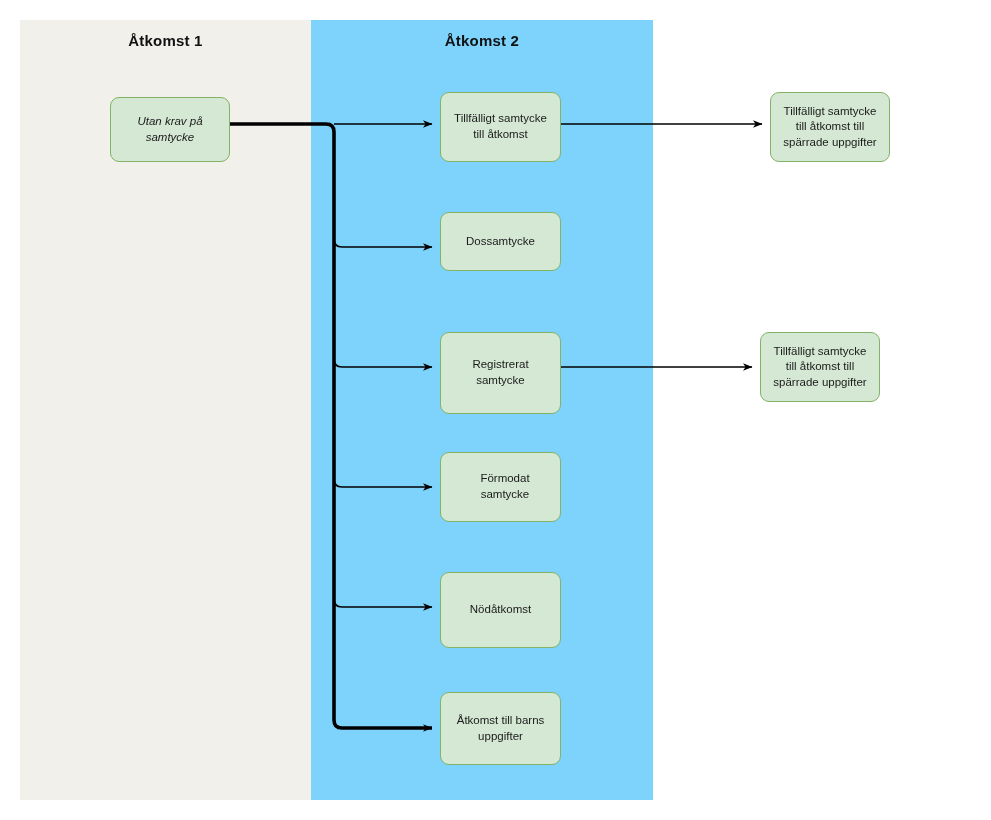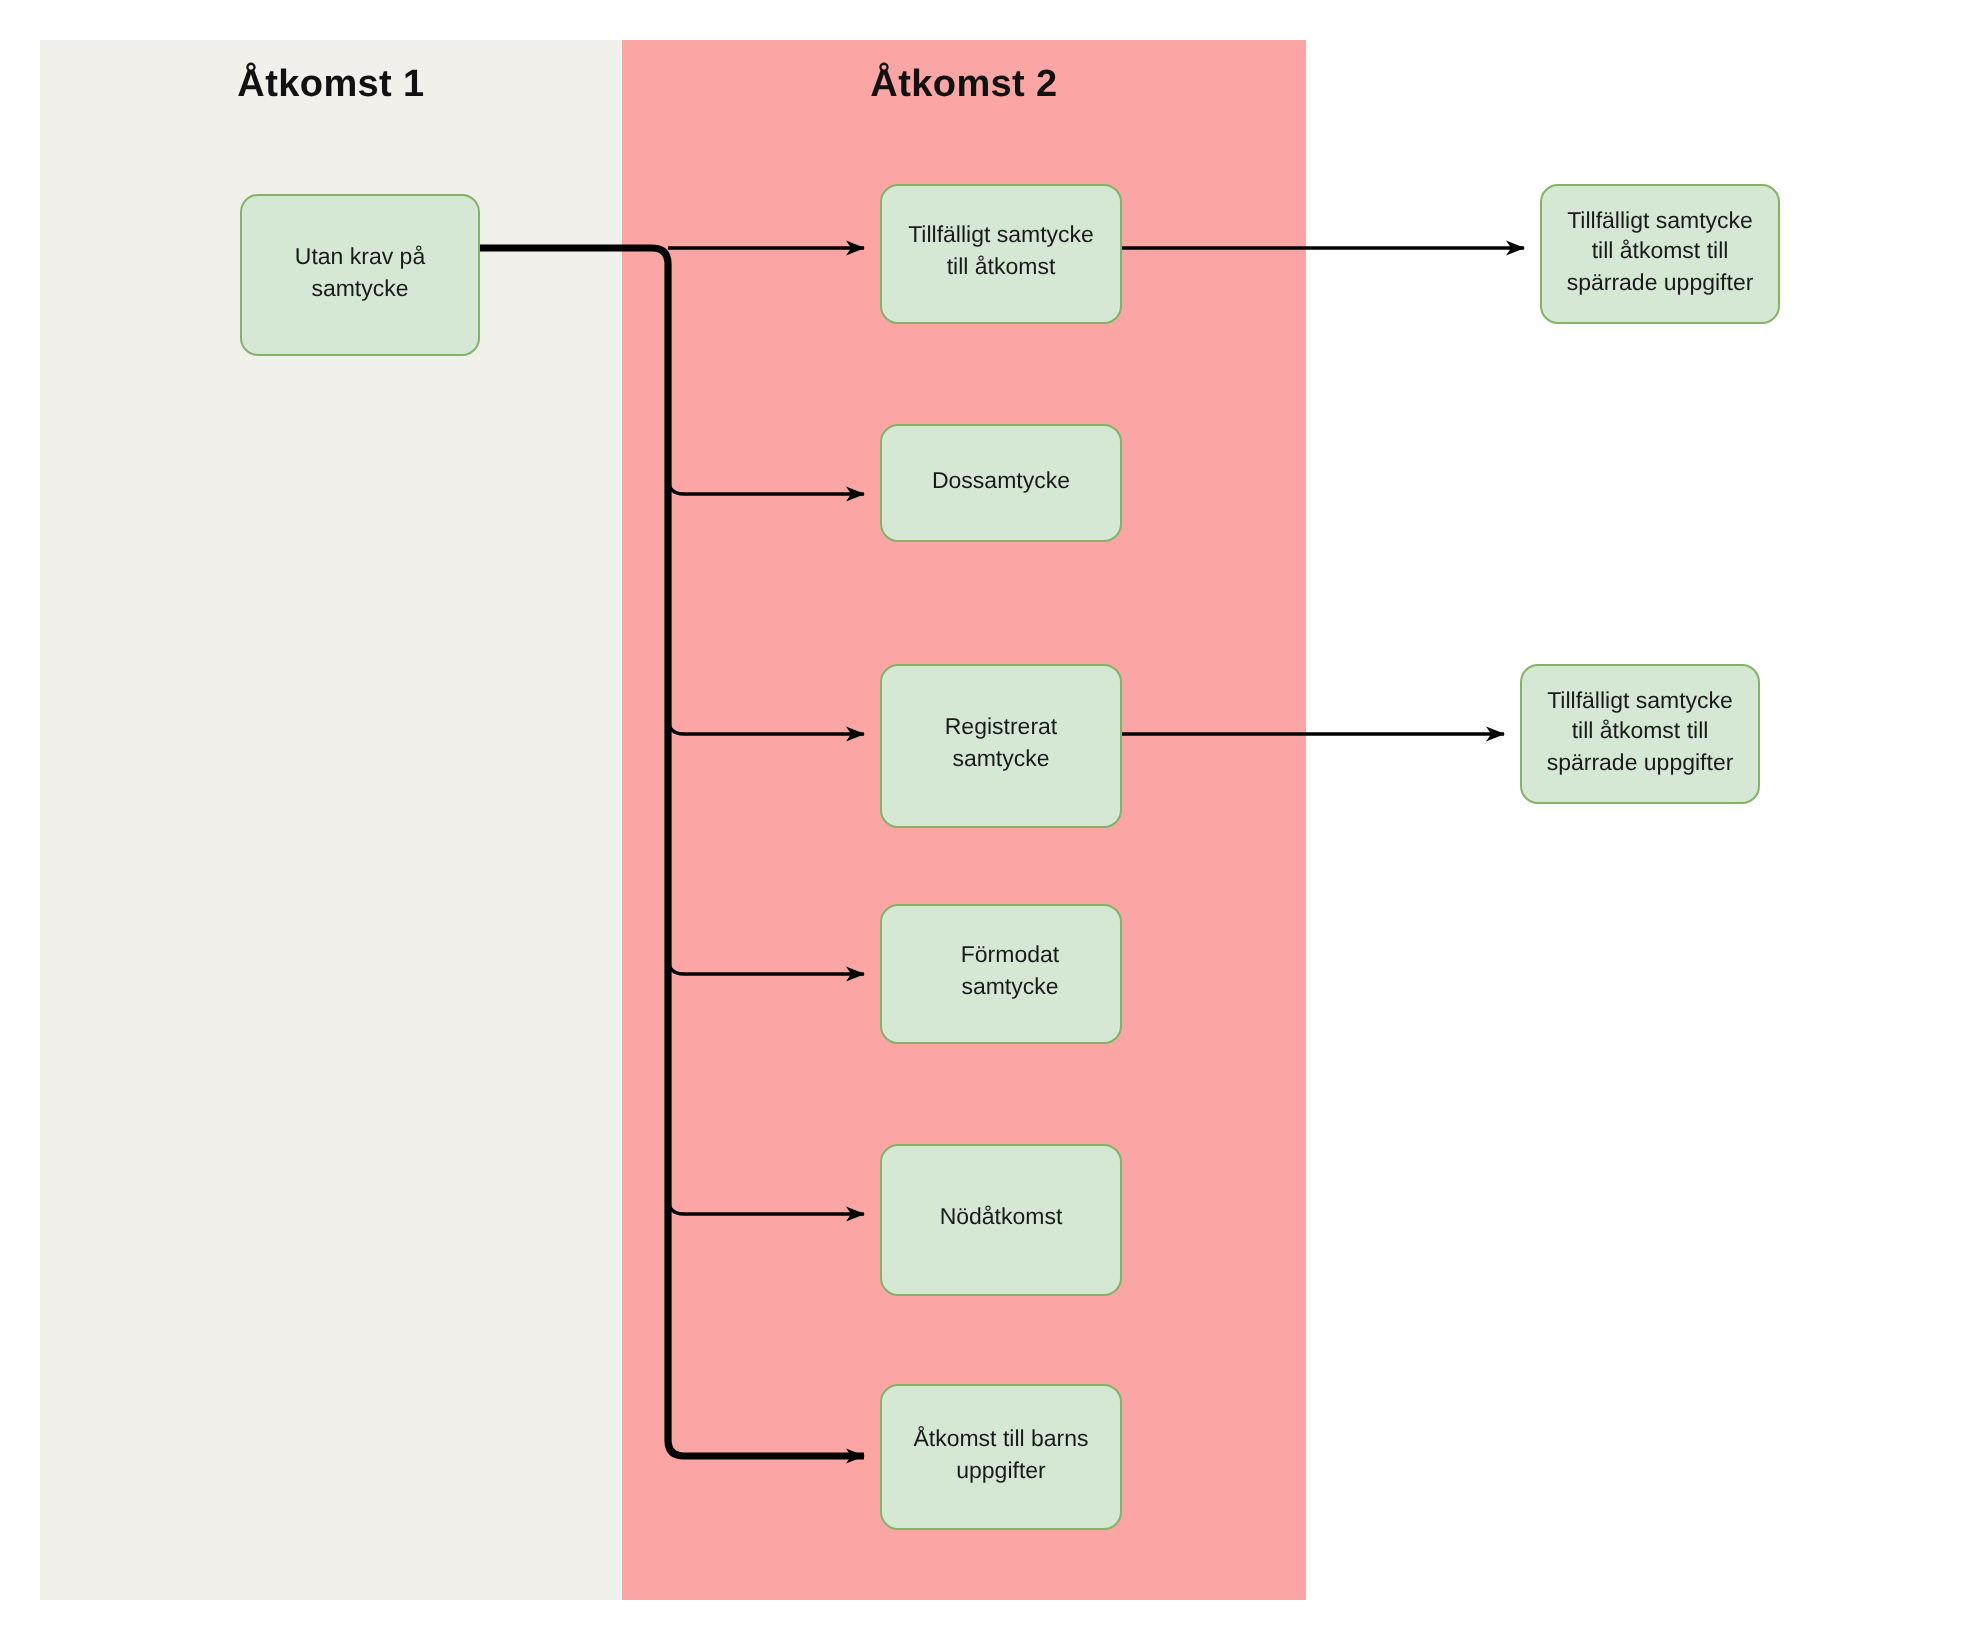--- a/index.html
+++ b/index.html
@@ -24,29 +24,29 @@
     top: 20px;
     width: 953px;
     height: 780px;
   }
   .lane {
     position: absolute;
     top: 0;
     height: 780px;
   }
   .lane-1 { left: 0px;   width: 291px; background: #f2f0eb; }
-  .lane-2 { left: 291px; width: 342px; background: #fca5a5; }
+  .lane-2 { left: 291px; width: 342px; background: #7dd3fc; }
   .lane-3 { left: 633px; width: 320px; background: #f2f0eb; }
 
   .lane-title {
     position: absolute;
     top: 12px;
     width: 100%;
     text-align: center;
-    font-size: 19px;
+    font-size: 15px;
     font-weight: bold;
     color: #111111;
     letter-spacing: 0.2px;
   }
 
   .node {
     position: absolute;
     box-sizing: border-box;
     background: #d5e8d4;
     border: 1.6px solid #82b366;
@@ -99,21 +99,21 @@
     <path d="M334,239 Q334,247 342,247 H432" fill="none" stroke="#000000" stroke-width="1.7" marker-end="url(#arrowThin)"></path>
     <path d="M334,359 Q334,367 342,367 H432" fill="none" stroke="#000000" stroke-width="1.7" marker-end="url(#arrowThin)"></path>
     <path d="M334,479 Q334,487 342,487 H432" fill="none" stroke="#000000" stroke-width="1.7" marker-end="url(#arrowThin)"></path>
     <path d="M334,599 Q334,607 342,607 H432" fill="none" stroke="#000000" stroke-width="1.7" marker-end="url(#arrowThin)"></path>
     <path d="M334,720 Q334,728 342,728 H432" fill="none" stroke="#000000" stroke-width="1.7" marker-end="url(#arrowThin)"></path>
 
     <path d="M561,124 H762" fill="none" stroke="#000000" stroke-width="1.7" marker-end="url(#arrowThin)"></path>
     <path d="M561,367 H752" fill="none" stroke="#000000" stroke-width="1.7" marker-end="url(#arrowThin)"></path>
   </svg>
 
-  <div class="node" style="left:120px; top:97px; width:120px; height:81px;">Utan krav på
+  <div class="node" style="left:110px; top:97px; width:120px; height:65px;font-style:italic;">Utan krav på
 samtycke</div>
 
   <div class="node" style="left:440px; top:92px; width:121px; height:70px;">Tillfälligt samtycke
 till åtkomst</div>
   <div class="node" style="left:440px; top:212px; width:121px; height:59px;">Dossamtycke</div>
   <div class="node" style="left:440px; top:332px; width:121px; height:82px;">Registrerat
 samtycke</div>
   <div class="node" style="left:440px; top:452px; width:121px; height:70px;padding-left:15px;">Förmodat
 samtycke</div>
   <div class="node" style="left:440px; top:692px; width:121px; height:73px;">Åtkomst till barns

